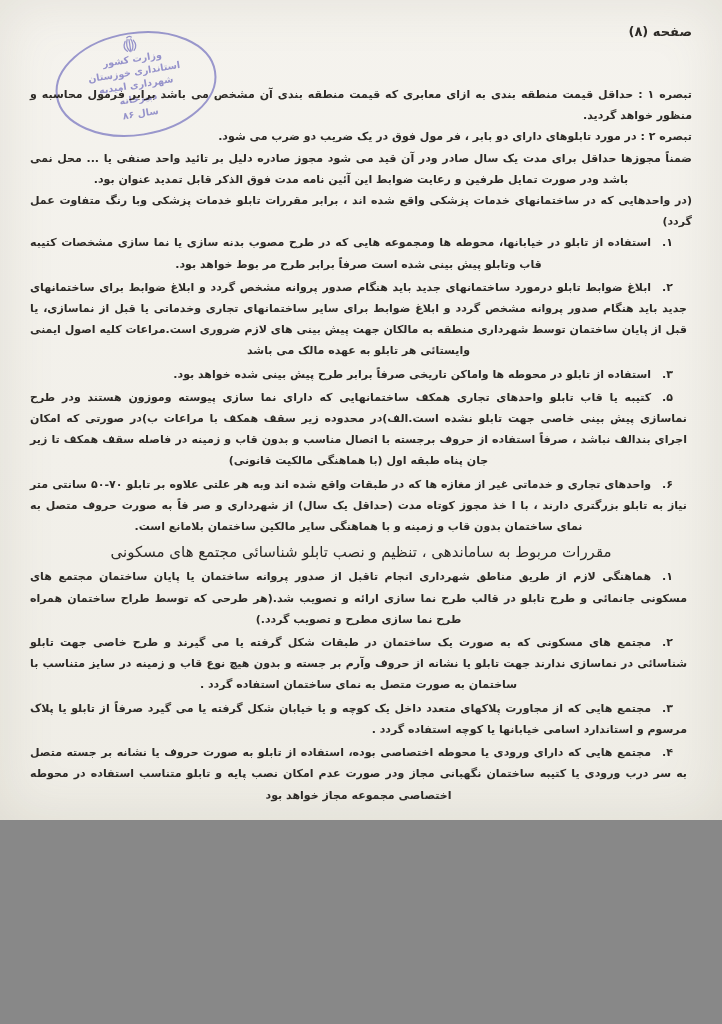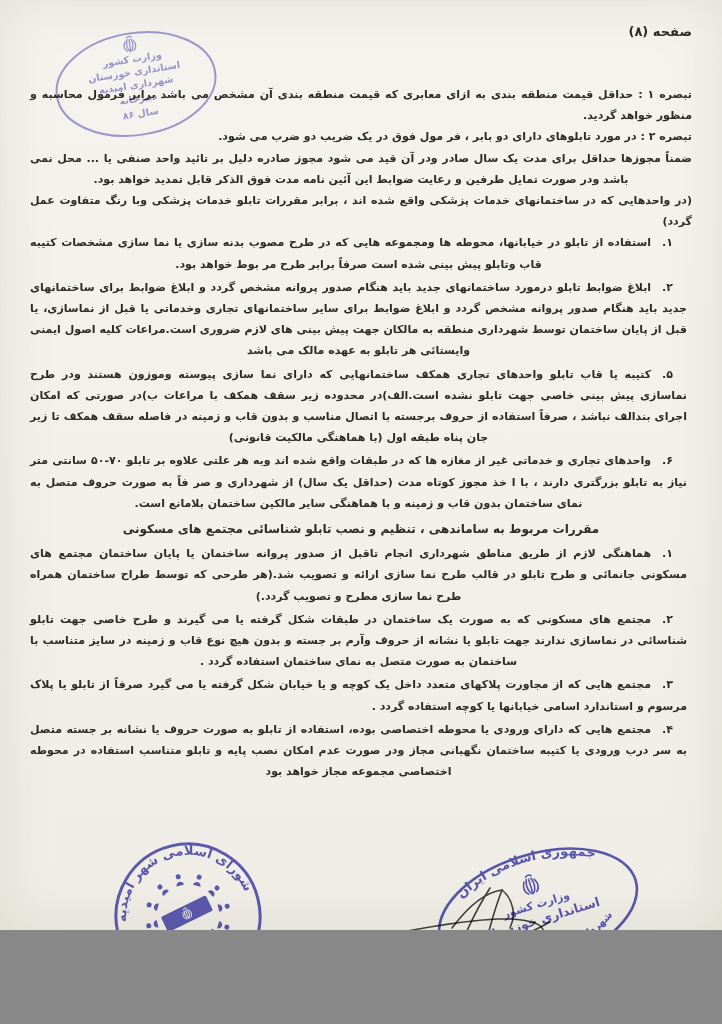--- a/index.html
+++ b/index.html
@@ -1,18 +1,18 @@
 <!DOCTYPE html>
 <html lang="fa"><head>
 <meta charset="utf-8">
 <style>
   html,body{margin:0;padding:0;background:#888;}
   .page{
     position:relative;
-    width:722px;height:930px;
+    width:722px;height:820px;
     margin:0 auto;
     background:linear-gradient(180deg,#f5f3ee 0%,#f2f0ea 55%,#efede6 100%);
     box-shadow:inset 0 0 55px rgba(120,110,85,.14);
     font-family:"DejaVu Sans",sans-serif;
     direction:rtl;
     color:#2e2b27;
     overflow:hidden;
   }
   .page-no{
     position:absolute;top:24px;right:30px;
@@ -23,21 +23,21 @@
     font-size:11px;font-weight:bold;line-height:21.2px;
     z-index:1;
   }
   .para{margin:0;text-align:justify;}
   .center-last{text-align-last:center;}
   .li{margin:0 5px 2px 0;}
   .num{margin-right:14px;margin-left:11px;}
   .heading{
     margin:5px 0 3px 0;
     text-align:center;
-    font-size:12px;font-weight:bold;
+    font-size:15px;font-weight:normal;
   }
   .stamp{position:absolute;mix-blend-mode:multiply;z-index:2;}
   .sig{position:absolute;z-index:3;mix-blend-mode:multiply;}
   .sig-name{
     position:absolute;z-index:3;
     font-size:12px;font-weight:bold;color:#262320;
     white-space:nowrap;
   }
   .name-council{right:372px;top:948px;left:auto;}
   .name-mayor{left:462px;top:956px;}
@@ -46,26 +46,27 @@
 </head>
 <body>
 
 <div class="page">
 
   <div class="page-no">صفحه (۸)</div>
 
   <div class="content">
     <p class="para">تبصره ۱ : حداقل قیمت منطقه بندی به ازای معابری که قیمت منطقه بندی آن مشخص می باشد برابر فرمول محاسبه و منظور خواهد گردید.</p>
     <p class="para">تبصره ۲ : در مورد تابلوهای دارای دو بابر ، فر مول فوق در یک ضریب دو ضرب می شود.</p>
-    <p class="para center-last">ضمناً مجوزها حداقل برای مدت یک سال صادر ودر آن قید می شود مجوز صادره دلیل بر تائید واحد صنفی یا ... محل نمی باشد ودر صورت تمایل طرفین و رعایت ضوابط این آئین نامه مدت فوق الذکر قابل تمدید خواهد بود.</p>
+    <p class="para center-last">ضمناً مجوزها حداقل برای مدت یک سال صادر ودر آن قید می شود مجوز صادره دلیل بر تائید واحد صنفی یا ... محل نمی باشد ودر صورت تمایل طرفین و رعایت ضوابط این آئین نامه مدت فوق الذکر قابل تمدید عنوان بود.</p>
     <p class="para">(در واحدهایی که در ساختمانهای خدمات پزشکی واقع شده اند ، برابر مقررات تابلو خدمات پزشکی وبا رنگ متفاوت عمل گردد)</p>
 
     <div>
       <p class="para li center-last"><span class="num">۱.</span><span>استفاده از تابلو در خیابانها، محوطه ها ومجموعه هایی که در طرح مصوب بدنه سازی یا نما سازی مشخصات کتیبه قاب وتابلو پیش بینی شده است صرفاً برابر طرح مر بوط خواهد بود.</span></p>
       <p class="para li center-last"><span class="num">۲.</span><span>ابلاغ ضوابط تابلو درمورد ساختمانهای جدید باید هنگام صدور پروانه مشخص گردد و ابلاغ ضوابط برای ساختمانهای جدید باید هنگام صدور پروانه مشخص گردد و ابلاغ ضوابط برای سایر ساختمانهای تجاری وخدماتی یا قبل از نماسازی، یا قبل از پایان ساختمان توسط شهرداری منطقه به مالکان جهت پیش بینی های لازم ضروری است.مراعات کلیه اصول ایمنی وایستائی هر تابلو به عهده مالک می باشد</span></p>
+      <p class="para li"><span class="num">۳.</span><span>استفاده از تابلو در محوطه ها واماکن تاریخی صرفاً برابر طرح پیش بینی شده خواهد بود.</span></p>
       <p class="para li center-last"><span class="num">۵.</span><span>کتیبه یا قاب تابلو واحدهای تجاری همکف ساختمانهایی که دارای نما سازی پیوسته وموزون هستند ودر طرح نماسازی پیش بینی خاصی جهت تابلو نشده است.الف)در محدوده زیر سقف همکف با مراعات ب)در صورتی که امکان اجرای بندالف نباشد ، صرفاً استفاده از حروف برجسته با اتصال مناسب و بدون قاب و زمینه در فاصله سقف همکف تا زیر جان پناه طبقه اول (با هماهنگی مالکیت قانونی)</span></p>
       <p class="para li center-last"><span class="num">۶.</span><span>واحدهای تجاری و خدماتی غیر از مغازه ها که در طبقات واقع شده اند وبه هر علتی علاوه بر تابلو ۷۰-۵۰ سانتی متر نیاز به تابلو بزرگتری دارند ، با ا خذ مجوز کوتاه مدت (حداقل یک سال) از شهرداری و صر فاً به صورت حروف متصل به نمای ساختمان بدون قاب و زمینه و با هماهنگی سایر مالکین ساختمان بلامانع است.</span></p>
     </div>
 
     <h3 class="heading">مقررات مربوط به ساماندهی ، تنظیم و نصب تابلو شناسائی مجتمع های مسکونی</h3>
 
     <div>
       <p class="para li center-last"><span class="num">۱.</span><span>هماهنگی لازم از طریق مناطق شهرداری انجام تاقبل از صدور پروانه ساختمان یا پایان ساختمان مجتمع های مسکونی جانمائی و طرح تابلو در قالب طرح نما سازی ارائه و تصویب شد.(هر طرحی که توسط طراح ساختمان همراه طرح نما سازی مطرح و تصویب گردد.)</span></p>
       <p class="para li center-last"><span class="num">۲.</span><span>مجتمع های مسکونی که به صورت یک ساختمان در طبقات شکل گرفته یا می گیرند و طرح خاصی جهت تابلو شناسائی در نماسازی ندارند جهت تابلو یا نشانه از حروف وآرم بر جسته و بدون هیچ نوع قاب و زمینه در سایز متناسب با ساختمان به صورت متصل به نمای ساختمان استفاده گردد .</span></p>
       <p class="para li"><span class="num">۳.</span><span>مجتمع هایی که از مجاورت پلاکهای متعدد داخل یک کوچه و یا خیابان شکل گرفته یا می گیرد صرفاً از تابلو یا پلاک مرسوم و استاندارد اسامی خیابانها یا کوچه استفاده گردد .</span></p>

